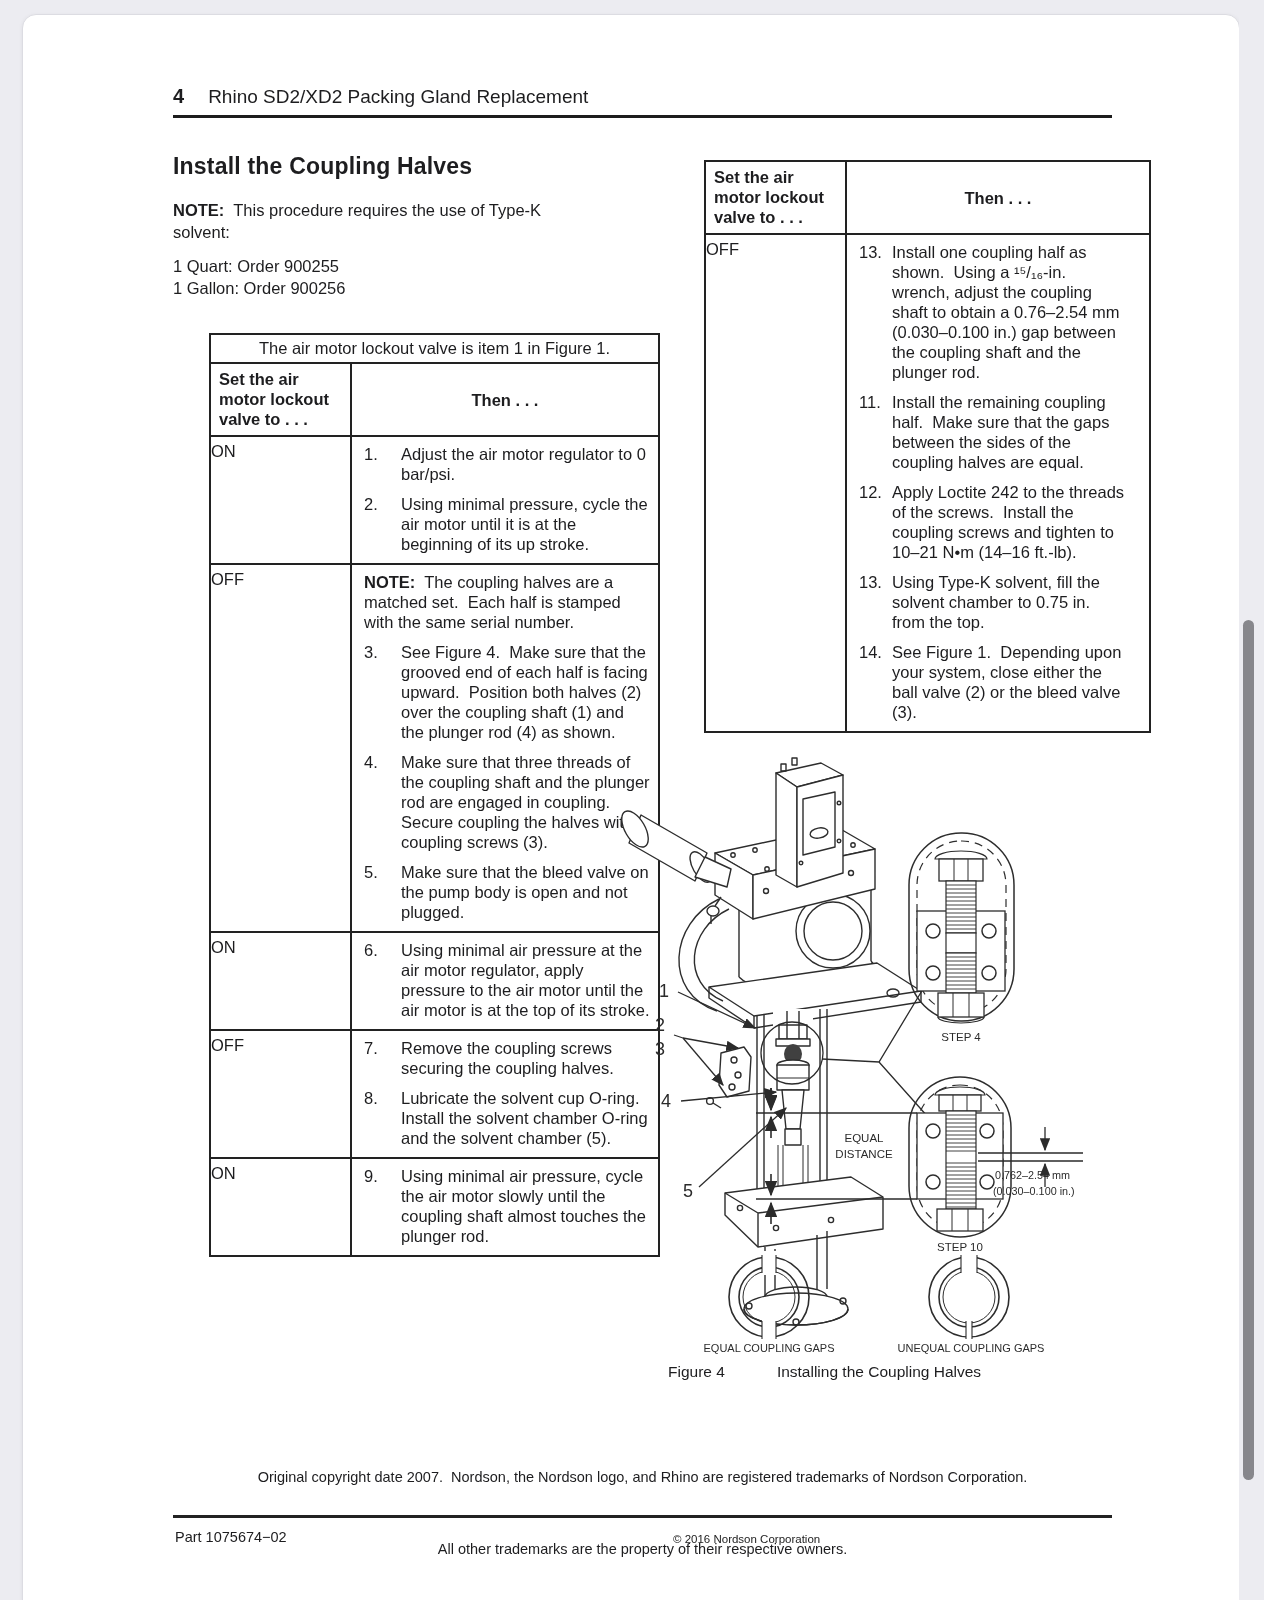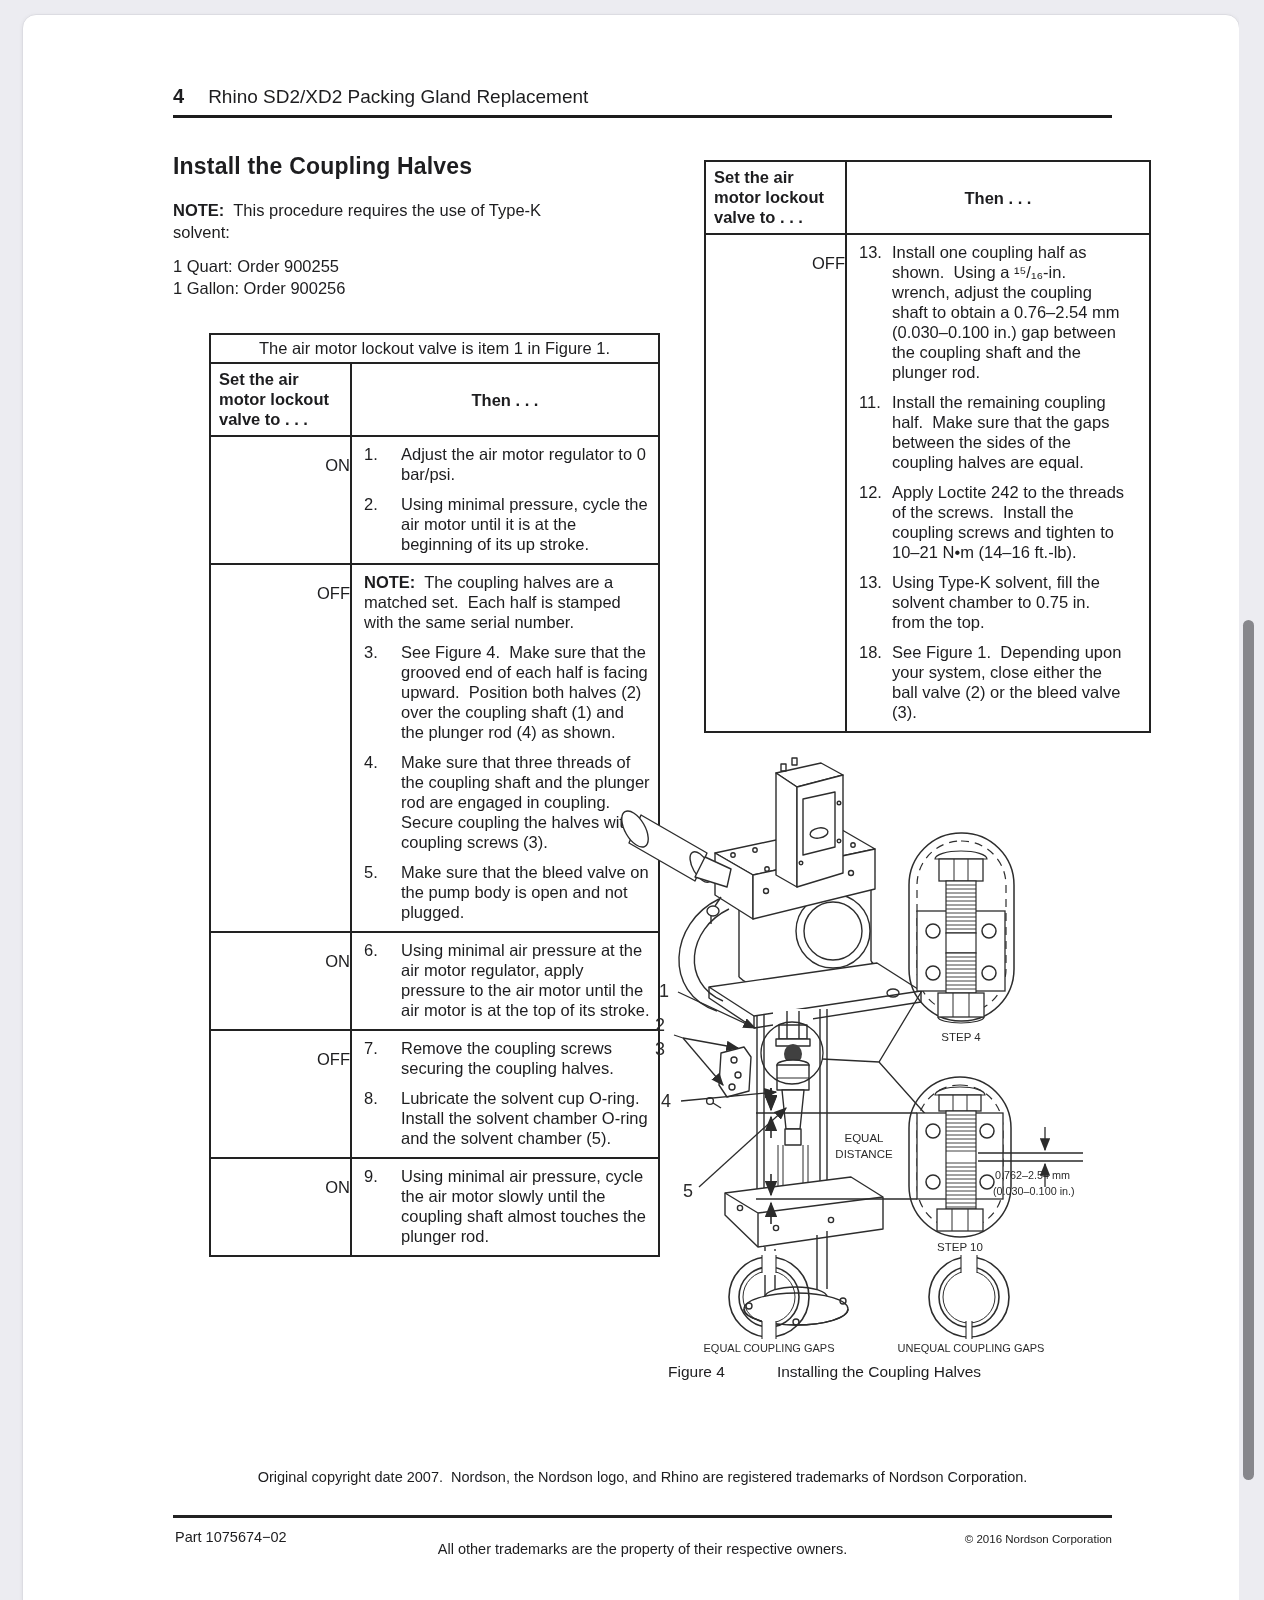--- a/index.html
+++ b/index.html
@@ -28,41 +28,41 @@
   .note-p{left:150px;top:184px;width:396px;font-size:16.5px;line-height:22px;white-space:pre-wrap;}
   .note-p b{font-weight:bold;}
   .orders{left:150px;top:240px;font-size:16.5px;line-height:22px;}
   
   .tbl{border:2px solid #222;background:#fff;font-size:16.5px;line-height:20px;margin-left:36px;}
   .tbl-caption{border-bottom:2px solid #222;text-align:center;padding:3px 4px 4px;}
   .tbl-head{display:grid;border-bottom:2px solid #222;}
   .tbl-row{display:grid;border-bottom:2px solid #222;}
   .tbl-row:last-child{border-bottom:none;}
   .grid-left{grid-template-columns:141px 1fr;}
-  .cell-valve{border-right:2px solid #222;text-align:right;padding-top:18px;}
+  .cell-valve{border-right:2px solid #222;text-align:left;padding-top:4px;}
   .cell-then{padding:7px 8px 9px 12px;}
   .head-left{border-right:2px solid #222;font-weight:bold;padding:5px 6px 6px 8px;}
   .head-then{display:flex;align-items:center;justify-content:center;font-weight:bold;}
   .step{display:flex;margin-top:10px;}
   .step:first-child{margin-top:0;}
   .step-num{flex:0 0 37px;}
   .rt .step-num{flex:0 0 33px;}
   .step-text{flex:1;white-space:pre-wrap;}
   .cell-note{white-space:pre-wrap;margin-bottom:10px;}
   .cell-note b{font-weight:bold;}
   .left-table{left:150px;top:318px;width:447px;}
   .right-table{left:645px;top:145px;width:443px;}
   
   .fig-caption{left:645px;top:1348px;width:460px;font-size:15.5px;}
   .fig-caption .cap-label{margin-right:52px;}
   
   .tm{left:150px;top:1402px;width:939px;text-align:center;font-size:14.5px;line-height:24px;white-space:pre-wrap;}
   .footer-rule{left:150px;top:1500px;width:939px;height:3px;background:#222;}
   .part{left:152px;top:1514px;font-size:14.5px;}
-  .copyright{left:650px;top:1518px;width:439px;text-align:right;font-size:11.5px;color:#222;}
+  .copyright{left:650px;top:1518px;width:439px;text-align:left;font-size:11.5px;color:#222;}
   
   .scroll-gutter{left:1239px;top:0;width:25px;height:1600px;background:#ececf1;}
   .scroll-thumb{left:1243px;top:620px;width:11px;height:860px;background:#87878c;border-radius:6px;}
   svg text{font-family:"Liberation Sans", sans-serif;fill:#2b2b2b;}
 </style>
 </head>
 <body>
 
 <div class="page">
 
@@ -165,21 +165,21 @@
           </div>
         <div class="step">
             <span class="step-num">12.</span>
             <span class="step-text">Apply Loctite 242 to the threads of the screws.  Install the coupling screws and tighten to 10–21 N•m (14–16 ft.-lb).</span>
           </div>
         <div class="step">
             <span class="step-num">13.</span>
             <span class="step-text">Using Type-K solvent, fill the solvent chamber to 0.75 in. from the top.</span>
           </div>
         <div class="step">
-            <span class="step-num">18.</span>
+            <span class="step-num">14.</span>
             <span class="step-text">See Figure 1.  Depending upon your system, close either the ball valve (2) or the bleed valve (3).</span>
           </div>
       </div>
     </div>
   </div>
 
   <svg class="abs" style="left:598px;top:726px;" width="480" height="625" viewBox="0 0 480 625">
     <defs>
       <marker id="arw" markerWidth="10" markerHeight="8" refX="9" refY="4" orient="auto">
         <path d="M0,0 L10,4 L0,8 Z" fill="#2b2b2b"></path>

